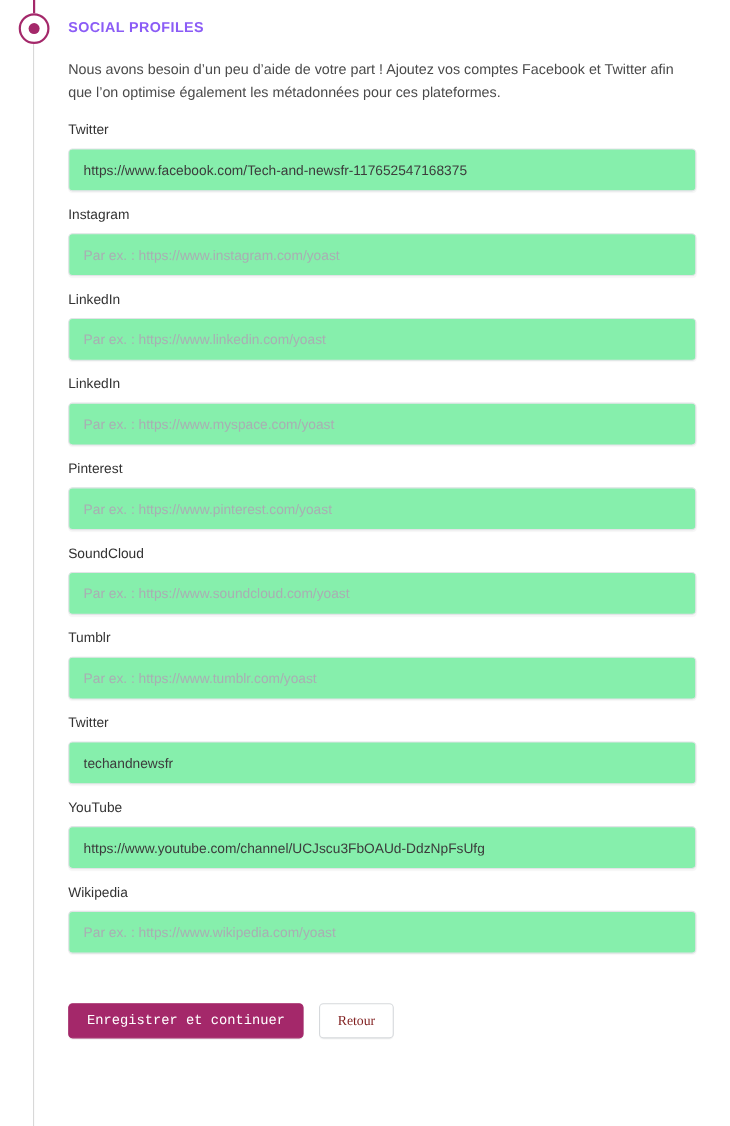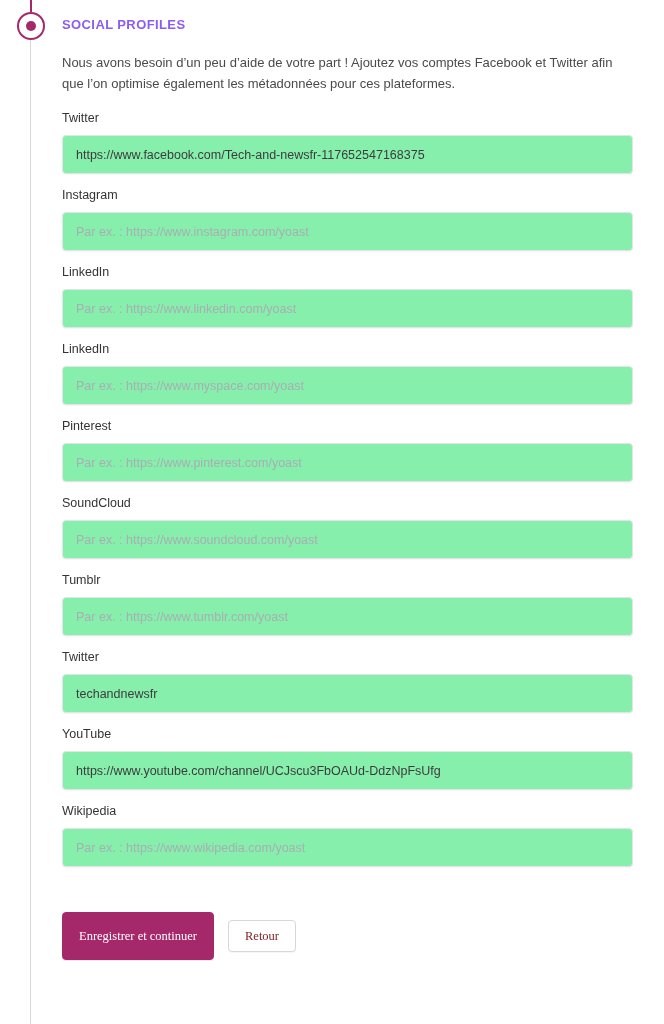--- a/index.html
+++ b/index.html
@@ -126,28 +126,28 @@
 
   
   .actions {
     padding-top: 31px;
     display: flex;
     align-items: center;
     gap: 14px;
   }
 
   .btn-primary {
-    font-family: Liberation Serif, serif;
+    font-family: Liberation Mono, monospace;
     font-size: 12.5px;
     color: #ffffff;
     background: #a4286a;
     border: 1px solid #a4286a;
     border-radius: 4px;
     padding: 0 16px;
-    height: 48px;
+    height: 32px;
     line-height: 30px;
     cursor: pointer;
     box-shadow: 0 1px 0 rgba(0,0,0,0.08);
   }
 
   .btn-secondary {
     font-family: Liberation Serif, serif;
     font-size: 12.5px;
     color: #7f1d1d;
     background: #ffffff;

